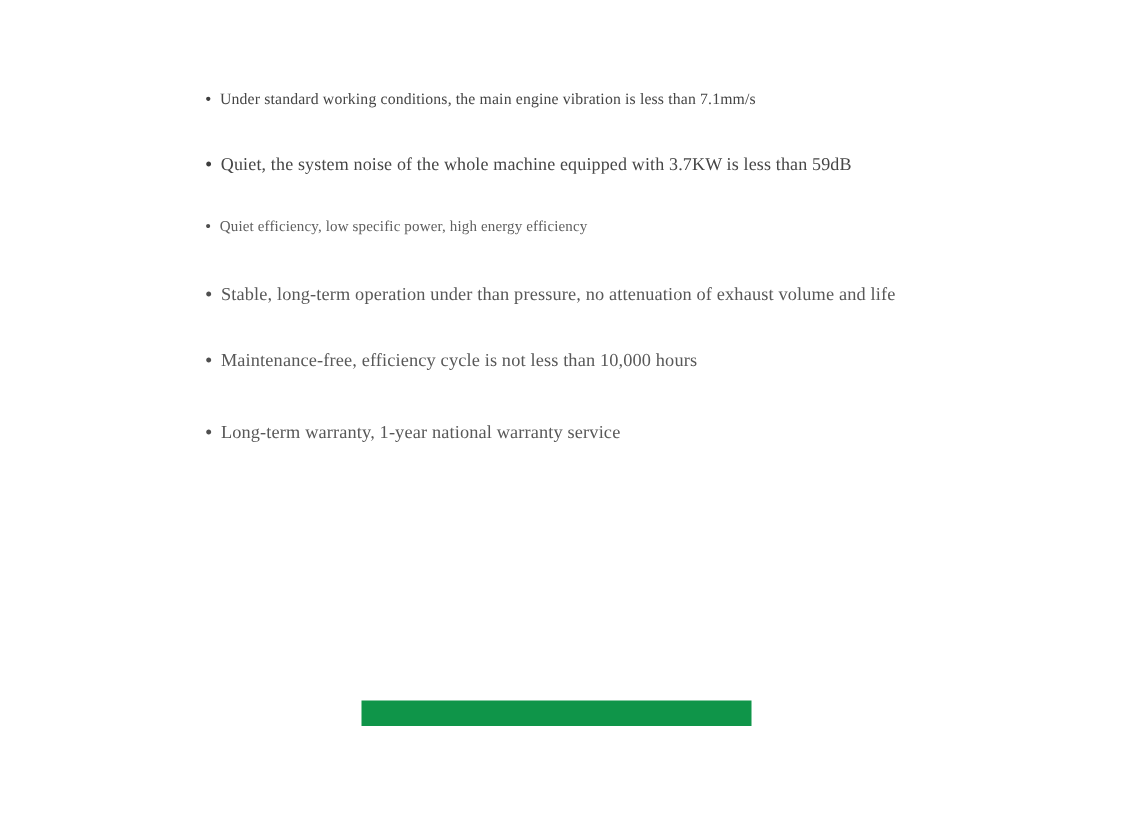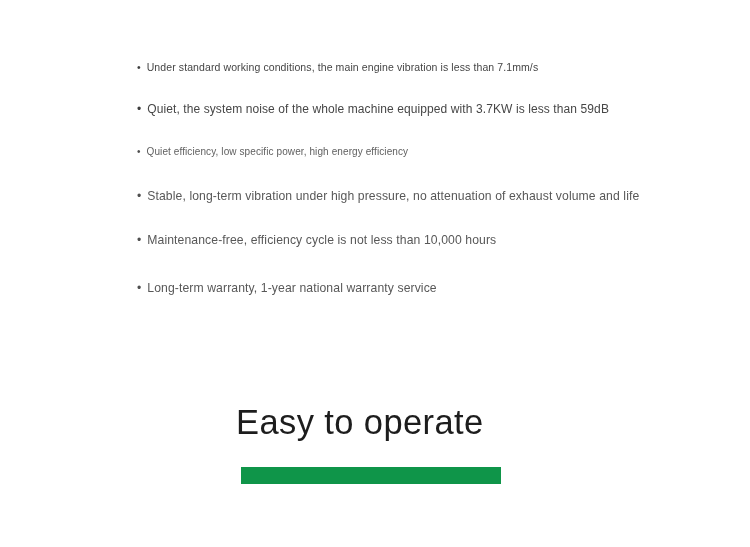--- a/index.html
+++ b/index.html
@@ -25,20 +25,21 @@
     display: flex;
     align-items: baseline;
     white-space: nowrap;
   }
   .feature-line .bullet {
     margin-right: 6px;
     line-height: 1;
   }
   .feature-text {
     letter-spacing: 0.1px;
+    font-family: Liberation Serif, serif;
   }
   
   .line-1 { top: 61px;   font-size: 10.5px; color: #454545; }
   .line-2 { top: 102px;  font-size: 12px;   color: #464646; }
   .line-3 { top: 146px;  font-size: 10px;   color: #606060; }
   .line-4 { top: 189px;  font-size: 12.2px; color: #585858; }
   .line-5 { top: 233px;  font-size: 12.2px; color: #585858; }
   .line-6 { top: 281px;  font-size: 12.2px; color: #585858; }
   .line-1 .bullet, .line-2 .bullet { color: #3d3d3d; }
   .line-3 .bullet, .line-4 .bullet,
@@ -80,30 +81,29 @@
     <span class="feature-text">Quiet, the system noise of the whole machine equipped with 3.7KW is less than 59dB</span>
   </div>
 
   <div class="feature-line line-3">
     <span class="bullet">•</span>
     <span class="feature-text">Quiet efficiency, low specific power, high energy efficiency</span>
   </div>
 
   <div class="feature-line line-4">
     <span class="bullet">•</span>
-    <span class="feature-text">Stable, long-term vibration under high pressure, no attenuation of exhaust volume and life</span>
+    <span class="feature-text">Stable, long-term operation under than pressure, no attenuation of exhaust volume and life</span>
   </div>
 
   <div class="feature-line line-5">
     <span class="bullet">•</span>
     <span class="feature-text">Maintenance-free, efficiency cycle is not less than 10,000 hours</span>
   </div>
 
   <div class="feature-line line-6">
     <span class="bullet">•</span>
     <span class="feature-text">Long-term warranty, 1-year national warranty service</span>
   </div>
 
-  <h1 class="section-title" style="color: rgb(29, 29, 29);">Easy to operate</h1>
 
   <div class="accent-bar" style="background: rgb(15, 149, 73);"></div>
 
 </div>
 
 </body></html>

